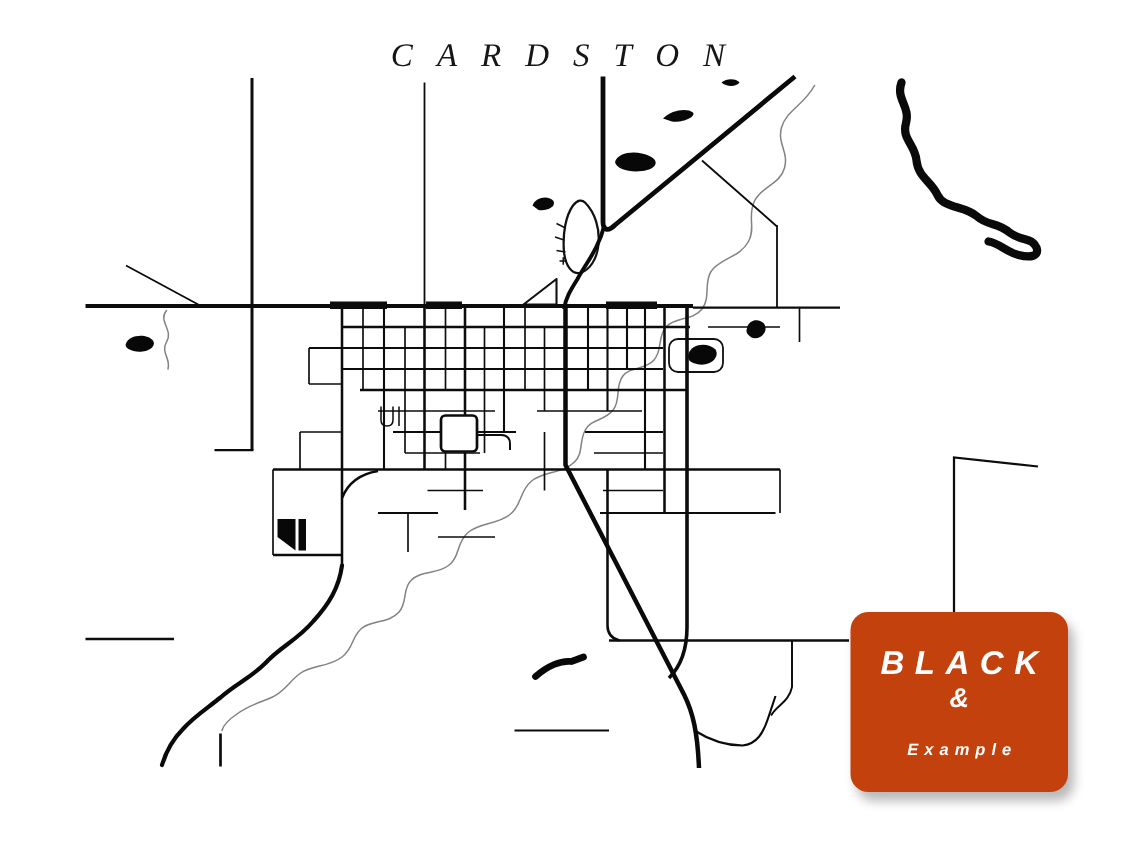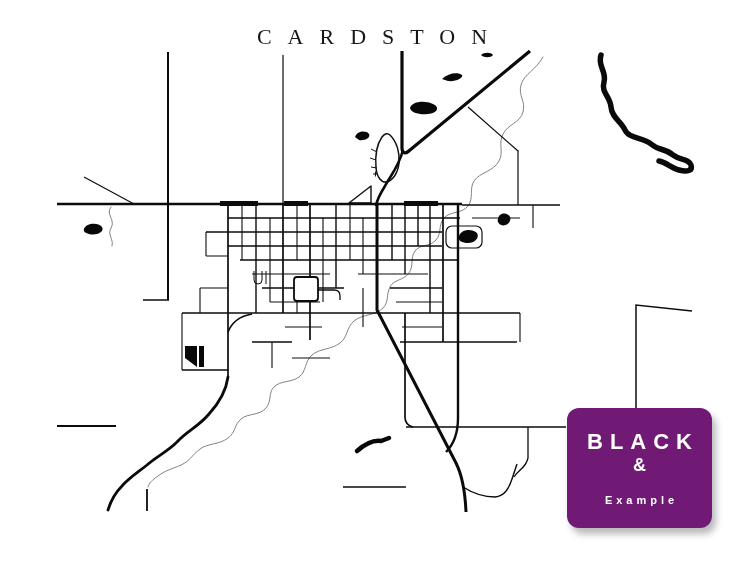--- a/index.html
+++ b/index.html
@@ -1,28 +1,28 @@
 <!DOCTYPE html>
 <html><head>
 <meta charset="utf-8">
 <style>
   html,body{margin:0;padding:0;background:#ffffff;}
   .stage{
     position:relative;width:750px;height:563px;background:#ffffff;
-    overflow:hidden;font-family:"Liberation Sans",sans-serif;
+    overflow:hidden;font-family:"Liberation Sans",sans-serif;font-style:italic;
   }
   .map-svg{position:absolute;left:0;top:0;}
   .map-title{
     position:absolute;top:24px;left:0;right:0;text-align:center;
     font-family:"Liberation Serif",serif;font-size:22px;font-weight:500;
     letter-spacing:16px;text-indent:10px;color:#161616;user-select:none;
   }
   .badge{
     position:absolute;left:567px;top:408px;width:145px;height:120px;
-    background:#701a75;border-radius:12px;
+    background:#c2410c;border-radius:12px;
     box-shadow:4px 6px 7px rgba(0,0,0,0.28);
     display:flex;flex-direction:column;align-items:center;justify-content:center;
     color:#ffffff;user-select:none;
   }
   .badge .big{font-size:22px;font-weight:700;letter-spacing:7px;text-indent:7px;line-height:1.12;}
   .badge .amp{font-size:18px;font-weight:700;line-height:1.1;margin:1px 0;}
   .badge .caption{font-size:11px;font-weight:700;letter-spacing:4px;text-indent:4px;margin-top:17px;}
 </style>
 </head>
 <body>

